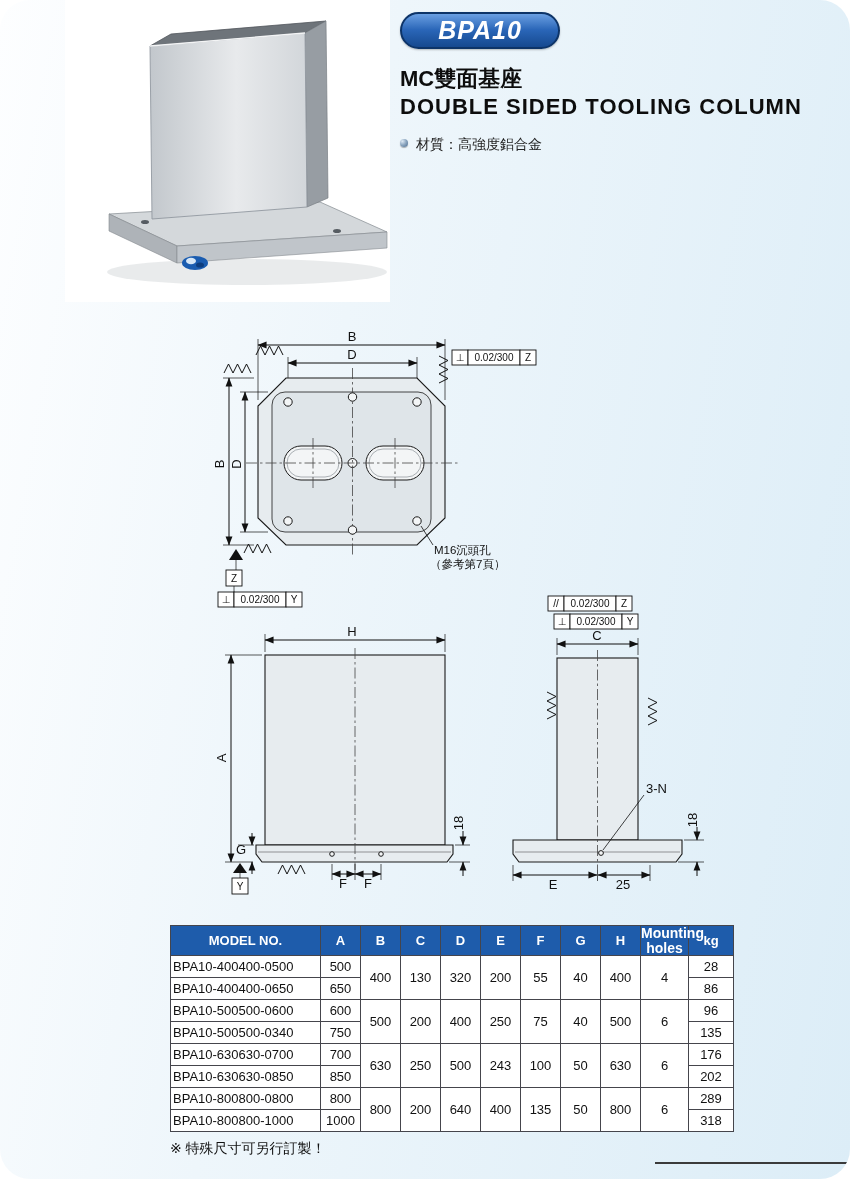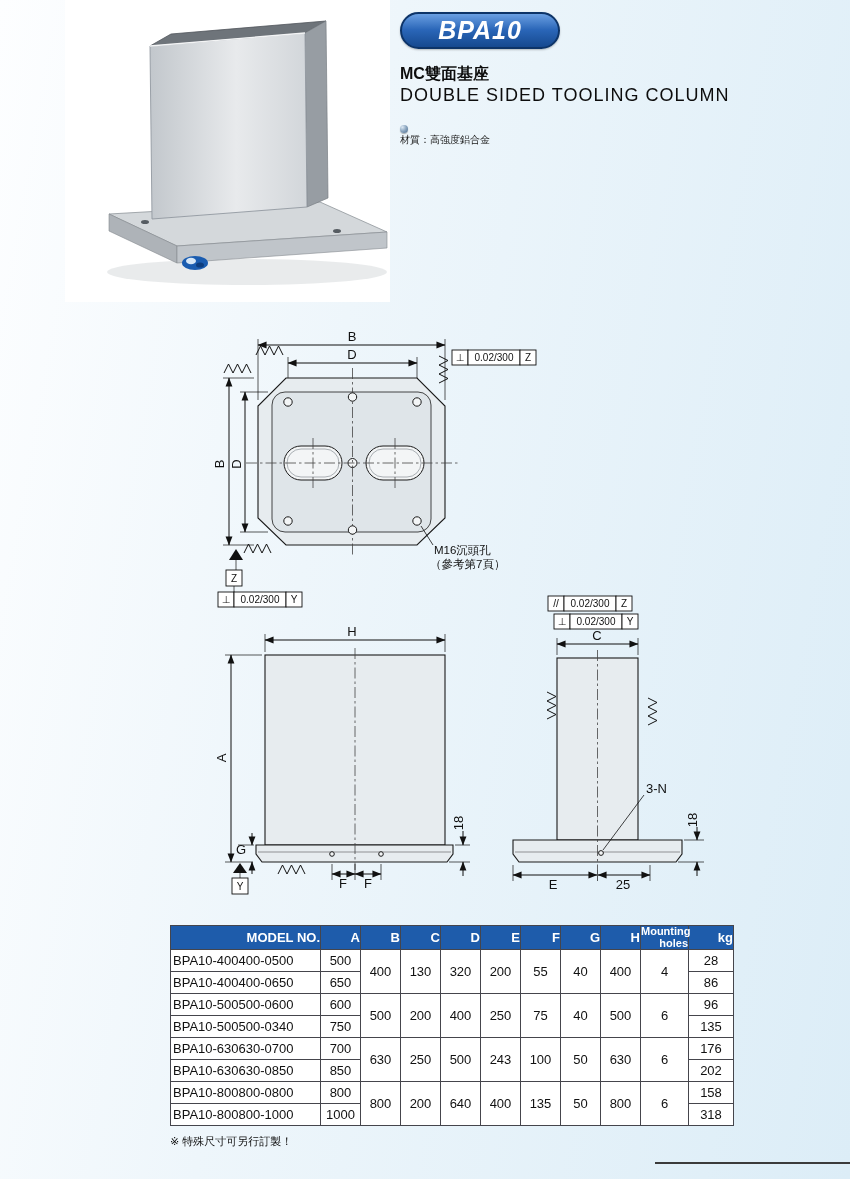--- a/index.html
+++ b/index.html
@@ -1,34 +1,34 @@
 <!DOCTYPE html>
 <html><head>
 <meta charset="utf-8">
 <style>
   * { margin:0; padding:0; box-sizing:border-box; }
   body { font-family:"Liberation Sans","DejaVu Sans",sans-serif; background:#fff; }
   .page { position:relative; width:850px; height:1179px; overflow:hidden;
-          background:linear-gradient(100deg,#fdfeff 0%,#eef6fb 38%,#dcedf7 100%); }
+          background:linear-gradient(100deg,#fdfeff 0%,#eef6fb 38%,#dcedf7 100%);border-radius:30px; }
 
   
   .photo-box { position:absolute; left:65px; top:0; width:325px; height:302px; background:#ffffff; }
   .photo-box svg { display:block; }
 
   
   .header-info { position:absolute; left:400px; top:12px; width:448px; }
   .badge { width:160px; height:37px; border-radius:19px; text-align:center; line-height:33px;
            background:linear-gradient(180deg,#6a9fe2 0%,#2a66b8 48%,#16498f 100%);
            border:2px solid #0d3468; color:#fff; font-weight:bold; font-style:italic;
            font-size:25px; letter-spacing:1px; box-shadow:0 1px 2px rgba(0,0,0,.25); }
-  .title-zh { margin-top:15px; font-size:16px; font-weight:bold; color:#0d0d0d; }
-  .title-en { font-size:18px; font-weight:normal; color:#0d0d0d; letter-spacing:1px; white-space:nowrap; }
+  .title-zh { margin-top:15px; font-size:22px; font-weight:bold; color:#0d0d0d; }
+  .title-en { font-size:22px; font-weight:bold; color:#0d0d0d; letter-spacing:1px; white-space:nowrap; }
   .features { list-style:none; margin-top:15px; }
-  .features li { display:flex; align-items:flex-start; font-size:10px; color:#222;
-                 margin-bottom:10px; line-height:1.35;flex-direction:column; }
+  .features li { display:flex; align-items:flex-start; gap:8px; font-size:14px; color:#222;
+                 margin-bottom:10px; line-height:1.35; }
   .dot { flex:0 0 auto; width:8px; height:8px; border-radius:50%; margin-top:4px;
          background:radial-gradient(circle at 30% 28%, #dde9f4 0%, #8fa9c2 45%, #47688c 100%);
          box-shadow:0 1px 1px rgba(0,0,0,.3); }
 
   
   .drawings { position:absolute; left:0; top:330px; }
   .drawings text { font-family:"Liberation Sans","DejaVu Sans",sans-serif; fill:#111; }
   .dimtext { font-size:13px; }
   .fcftext { font-size:10px; }
   .notetext { font-size:11.5px; }
@@ -38,25 +38,25 @@
   .shape { fill:#e7ecef; stroke:#1a1a1a; stroke-width:1.1; }
   .inner { fill:#dfe5e9; stroke:#1a1a1a; stroke-width:.8; }
   .hole { fill:#f3f5f6; stroke:#1a1a1a; stroke-width:1; }
   .fcfbox { fill:#fff; stroke:#111; stroke-width:.9; }
   .leader { stroke:#111; stroke-width:.8; fill:none; }
 
   
   .table-wrap { position:absolute; left:170px; top:925px; width:580px; }
   table { border-collapse:collapse; table-layout:fixed; width:563px; background:#fff; }
   th { background:#1e5cab; color:#fff; font-size:13px; font-weight:bold; border:1px solid #45454c;
-       height:14px; text-align:right; vertical-align:middle; }
-  th.small { font-size:11px; white-space:pre-line; line-height:1.05; }
+       height:14px; text-align:center; vertical-align:middle; }
+  th.small { font-size:14px; white-space:pre-line; line-height:1.05; }
   td { border:1px solid #45454c; font-size:13px; color:#111; text-align:center; height:22px; padding:0 2px; }
   td.model { text-align:left; }
-  .note { margin-top:8px; font-size:11px; color:#111; }
+  .note { margin-top:8px; font-size:14px; color:#111; }
 
   .footer-rule { position:absolute; left:655px; top:1162px; width:195px; height:2px; background:#3b3b3b; }
 </style>
 </head>
 <body>
 
 <div class="page">
 
   <div class="photo-box">
     <svg width="325" height="302" viewBox="0 0 325 302">
@@ -367,21 +367,21 @@
           <td class="model">BPA10-800800-0800</td>
           <td>800</td>
           <td rowspan="2">800</td>
           <td rowspan="2">200</td>
           <td rowspan="2">640</td>
           <td rowspan="2">400</td>
           <td rowspan="2">135</td>
           <td rowspan="2">50</td>
           <td rowspan="2">800</td>
           <td rowspan="2">6</td>
-          <td>158</td>
+          <td>289</td>
         </tr>
         <tr>
           <td class="model">BPA10-800800-1000</td>
           <td>1000</td>
           <td>318</td>
         </tr>
       </tbody>
     </table>
     <div class="note">※ 特殊尺寸可另行訂製！</div>
   </div>

